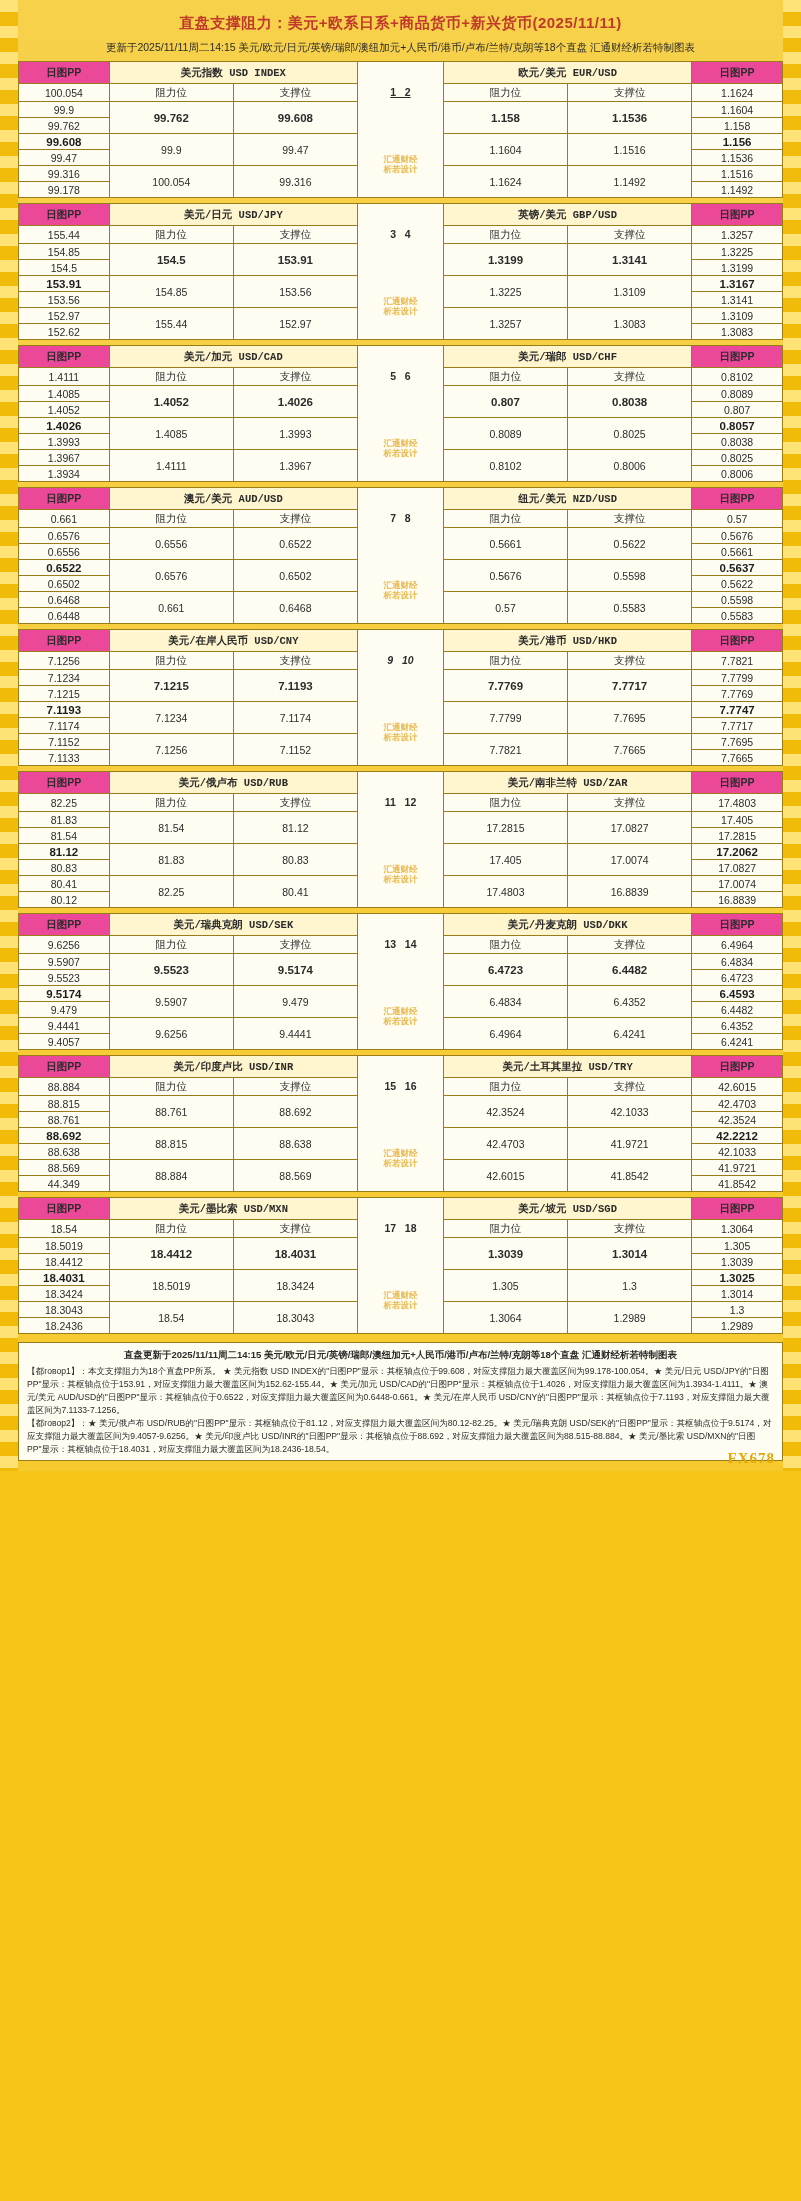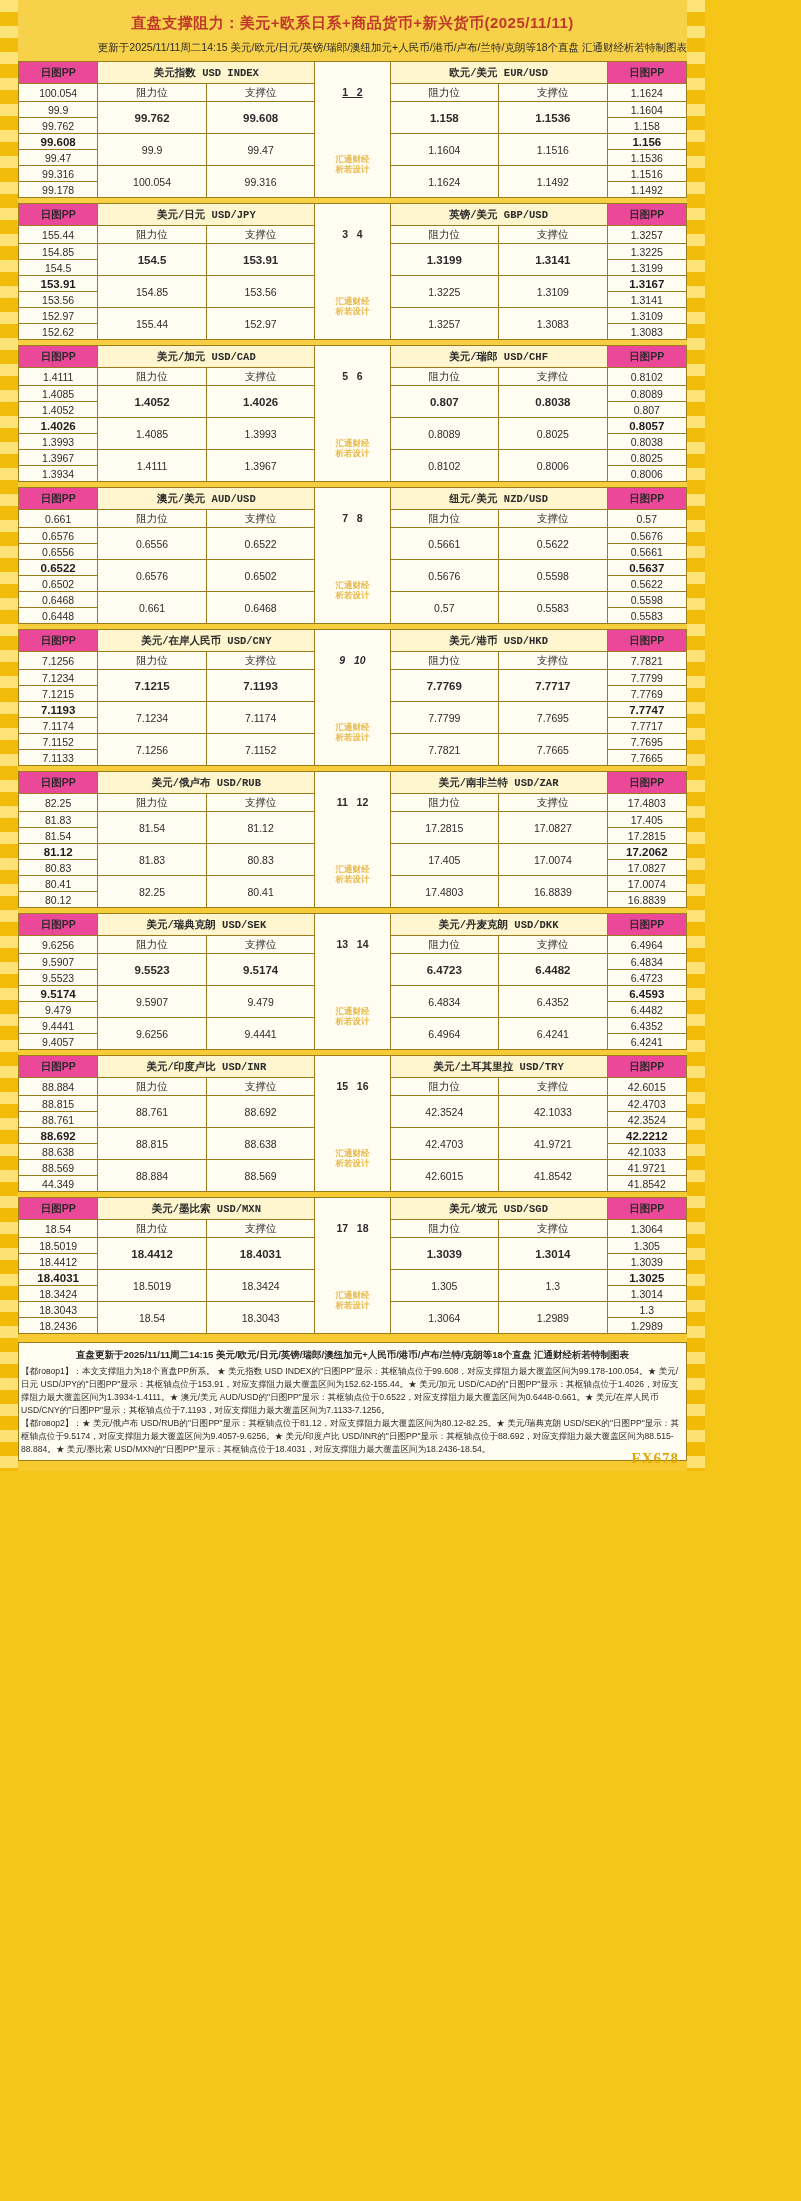--- a/index.html
+++ b/index.html
@@ -4,21 +4,21 @@
 <style>
   * { box-sizing: border-box; }
   html, body { margin:0; padding:0; }
   body {
     width: 801px;
     background: #f5c518;
     font-family: "Liberation Sans", sans-serif;
     color: #3a2a00;
   }
   .page {
-    width: 705px;
+    width: 801px;
     position: relative;
     background: linear-gradient(180deg,#f7d14a 0%,#f6c92e 100%);
     padding: 8px 0 10px 0;
   }
   
   .strip {
     position: absolute;
     top: 0; bottom: 0;
     width: 18px;
     background: repeating-linear-gradient(180deg,#ffe680 0px,#ffe680 12px,#f0b800 12px,#f0b800 26px);
@@ -30,21 +30,21 @@
 
   .title {
     text-align:center;
     color:#c0392b;
     font-size:15px;
     font-weight:bold;
     letter-spacing:.5px;
     padding:6px 0 8px 0;
   }
   .subtitle {
-    text-align:right;
+    text-align:center;
     font-size:10.5px;
     color:#2b2b2b;
     padding-bottom:6px;
   }
 
   table.grid {
     width:100%;
     border-collapse:collapse;
     background:#fffdf2;
     table-layout: fixed;
@@ -96,21 +96,21 @@
     font-weight:bold;
   }
 
   .footnote {
     margin-top:8px;
     background:#fffdf2;
     border:1px solid #9a7d1a;
     font-size:8.6px;
     line-height:1.5;
     color:#2b2b2b;
-    padding:5px 2px;
+    padding:5px 8px;
   }
   .footnote .fn-head {
     text-align:center;
     font-weight:bold;
     font-size:9.5px;
     padding-bottom:3px;
   }
   .fx-logo {
     position:absolute;
     right:26px;

